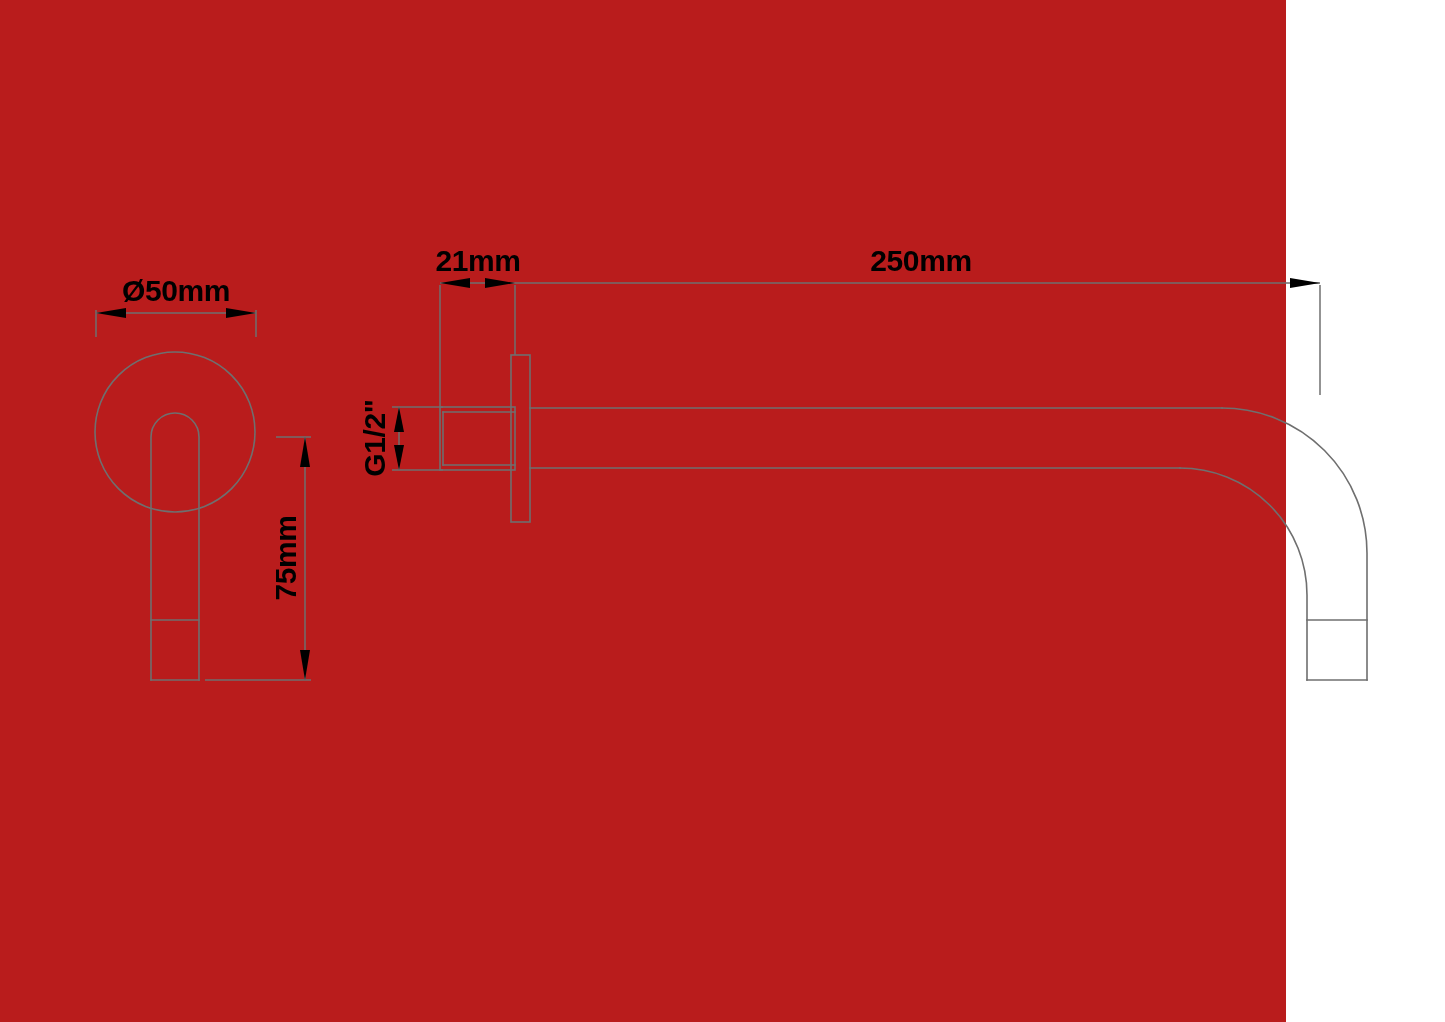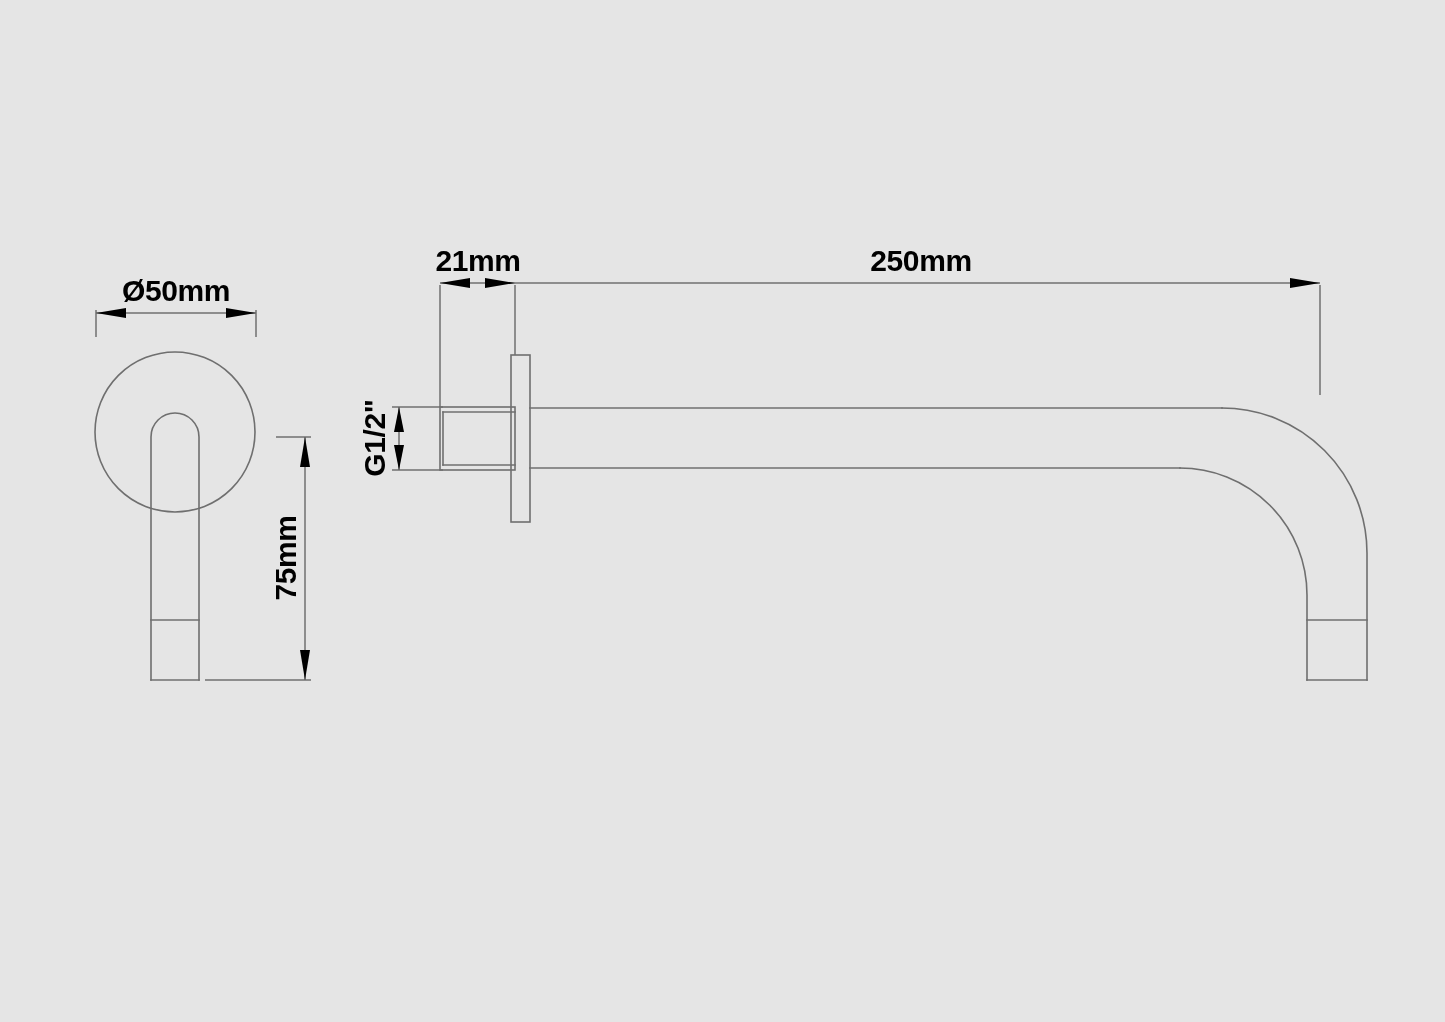--- a/index.html
+++ b/index.html
@@ -8,23 +8,23 @@
     background: #ffffff;
   }
   body {
     width: 1445px;
     height: 1022px;
     font-family: "Liberation Sans", sans-serif;
     overflow: hidden;
   }
   #drawing-root {
     position: relative;
-    width: 1445px;
+    width: 1286px;
     height: 1022px;
-    background: #e5e5e5;
+    background: #b91c1c;
   }
   svg#cad-canvas {
     position: absolute;
     top: 0;
     left: 0;
     width: 1445px;
     height: 1022px;
     display: block;
   }
   .part-line {

